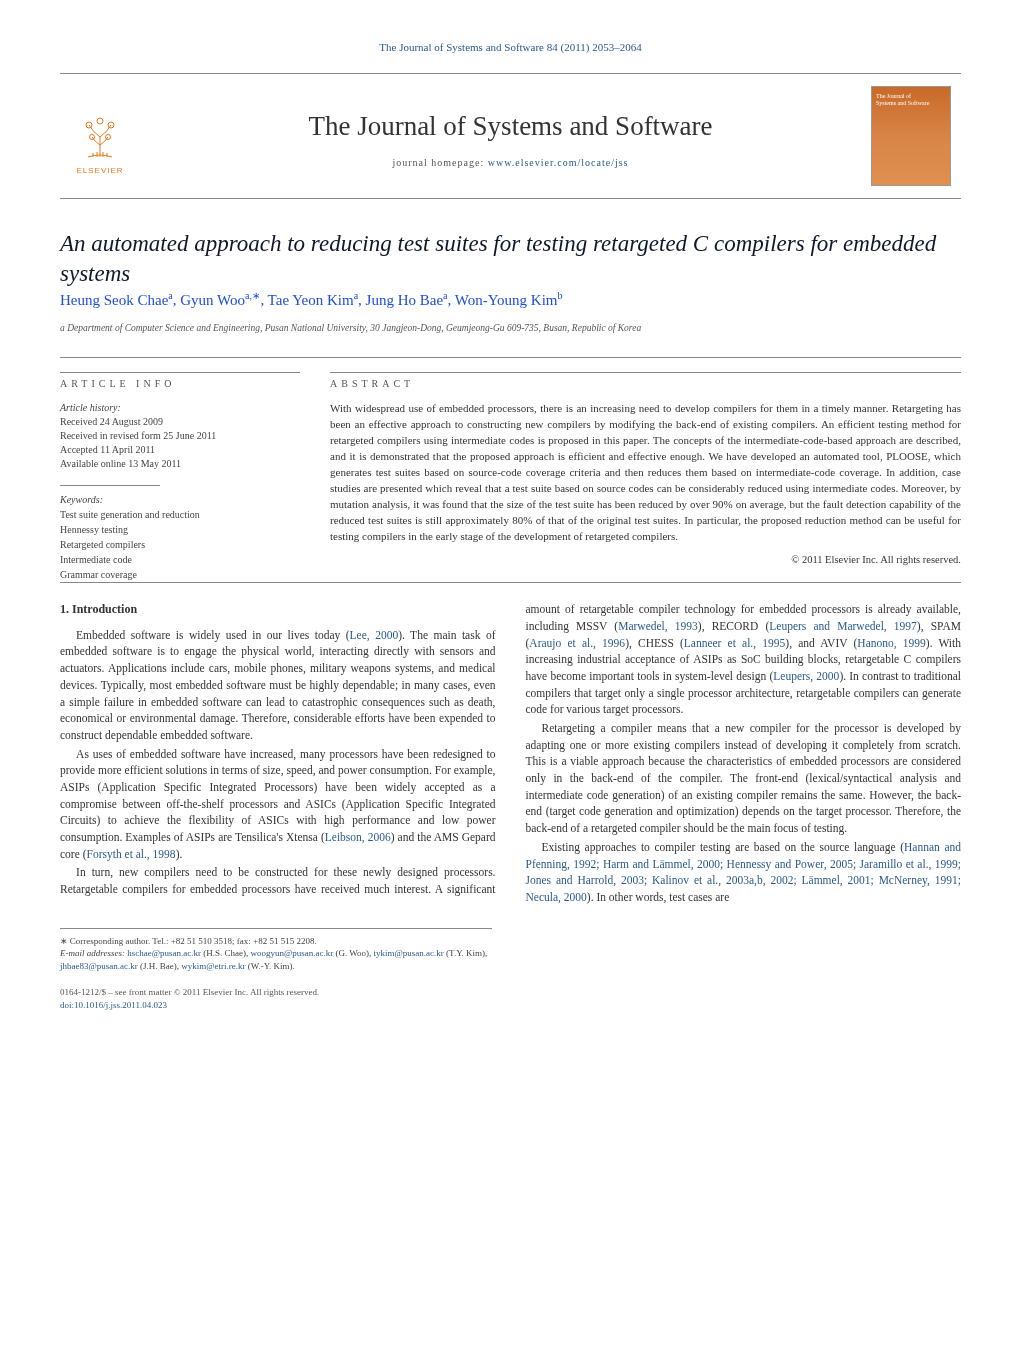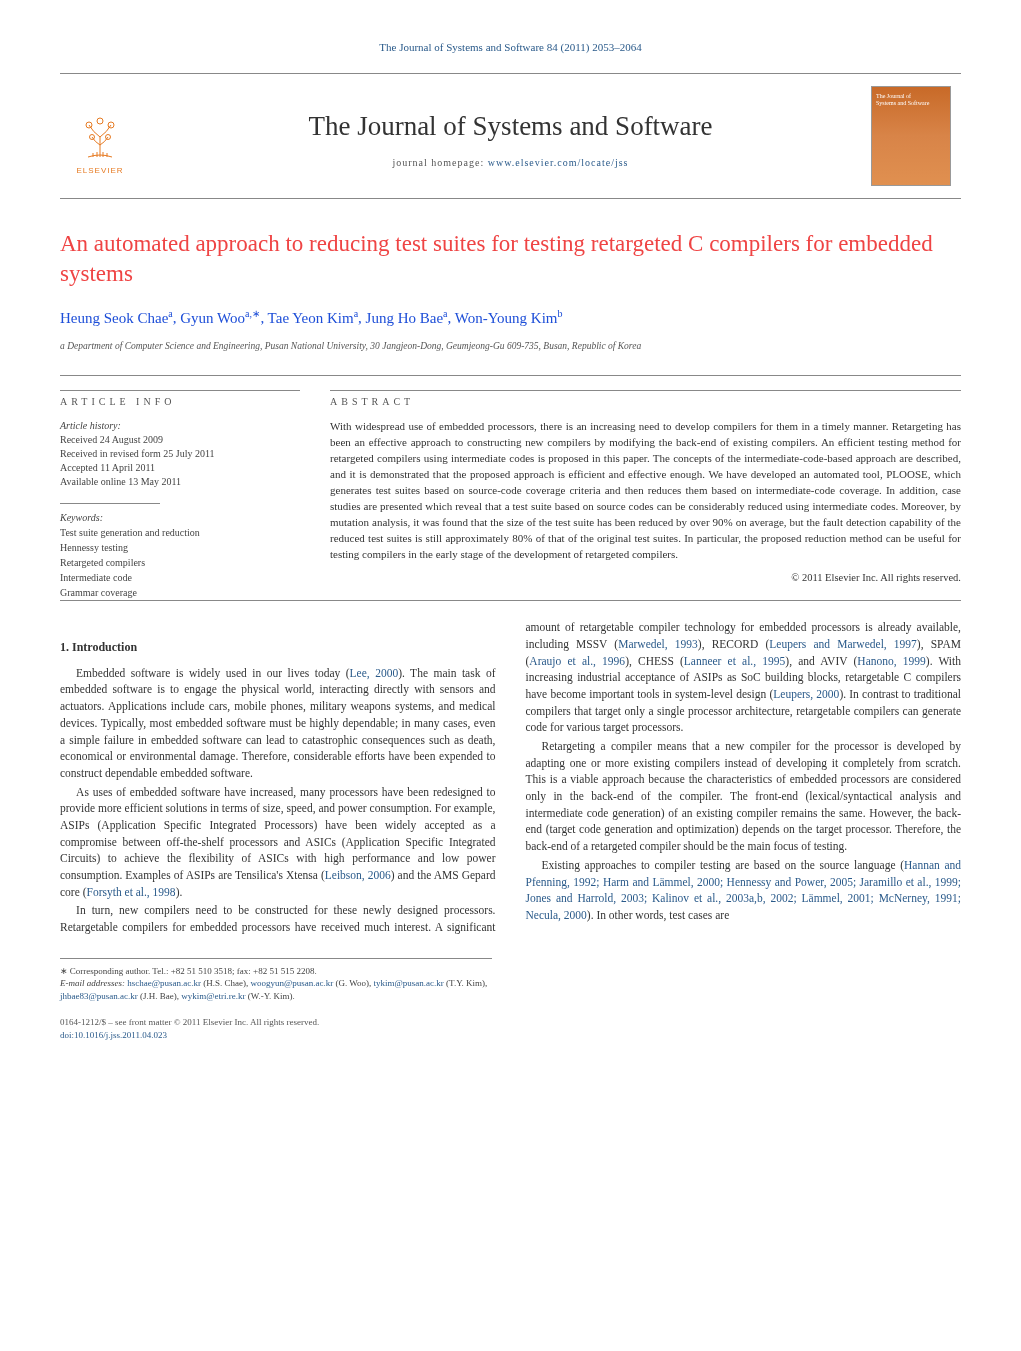--- a/index.html
+++ b/index.html
@@ -76,23 +76,24 @@
     top: 6px;
     left: 4px;
     right: 4px;
     font-size: 6px;
     color: #fff;
     line-height: 1.1;
   }
   .article-title {
     font-size: 23px;
     font-weight: normal;
-    color: #ef4444;
-    margin-bottom: 18px;
+    color: #0f172a;
+    margin-bottom: 0;
     line-height: 1.3;
+    font-style: italic;
   }
   .authors {
     font-size: 15px;
     color: #1d4ed8;
     margin-bottom: 10px;
   }
   .authors sup { font-size: 10px; }
   .affiliations {
     font-size: 9.5px;
     font-style: italic;
@@ -154,21 +155,21 @@
     padding-top: 18px;
     font-size: 11.5px;
     line-height: 1.45;
     text-align: justify;
     color: #333;
   }
   .section-heading {
     font-weight: bold;
     font-size: 12px;
     margin-bottom: 8px;
-    margin-top: 20px;
+    margin-top: 0;
   }
   .body-columns p { text-indent: 1.4em; margin-bottom: 2px; }
   .body-columns p.first { text-indent: 1.4em; }
   .cite { color: #2a5a8a; }
   .footnotes {
     margin-top: 22px;
     border-top: 1px solid #888;
     padding-top: 6px;
     font-size: 9px;
     line-height: 1.4;
@@ -221,21 +222,21 @@
 <div class="affiliations">
   <div>a Department of Computer Science and Engineering, Pusan National University, 30 Jangjeon-Dong, Geumjeong-Gu 609-735, Busan, Republic of Korea</div>
 </div>
 
 <div class="info-abstract">
   <div class="info-col">
     <div class="section-label">ARTICLE INFO</div>
     <div class="history-block">
       <div class="hist-label">Article history:</div>
       <div>Received 24 August 2009</div>
-      <div>Received in revised form 25 July 2011</div>
+      <div>Received in revised form 25 June 2011</div>
       <div>Accepted 11 April 2011</div>
       <div>Available online 13 May 2011</div>
     </div>
     <div style="border-top:1px solid #888; width:100px; margin-bottom:6px;"></div>
     <div class="keywords-block">
       <div class="kw-label">Keywords:</div>
       <div>Test suite generation and reduction</div>
       <div>Hennessy testing</div>
       <div>Retargeted compilers</div>
       <div>Intermediate code</div>

